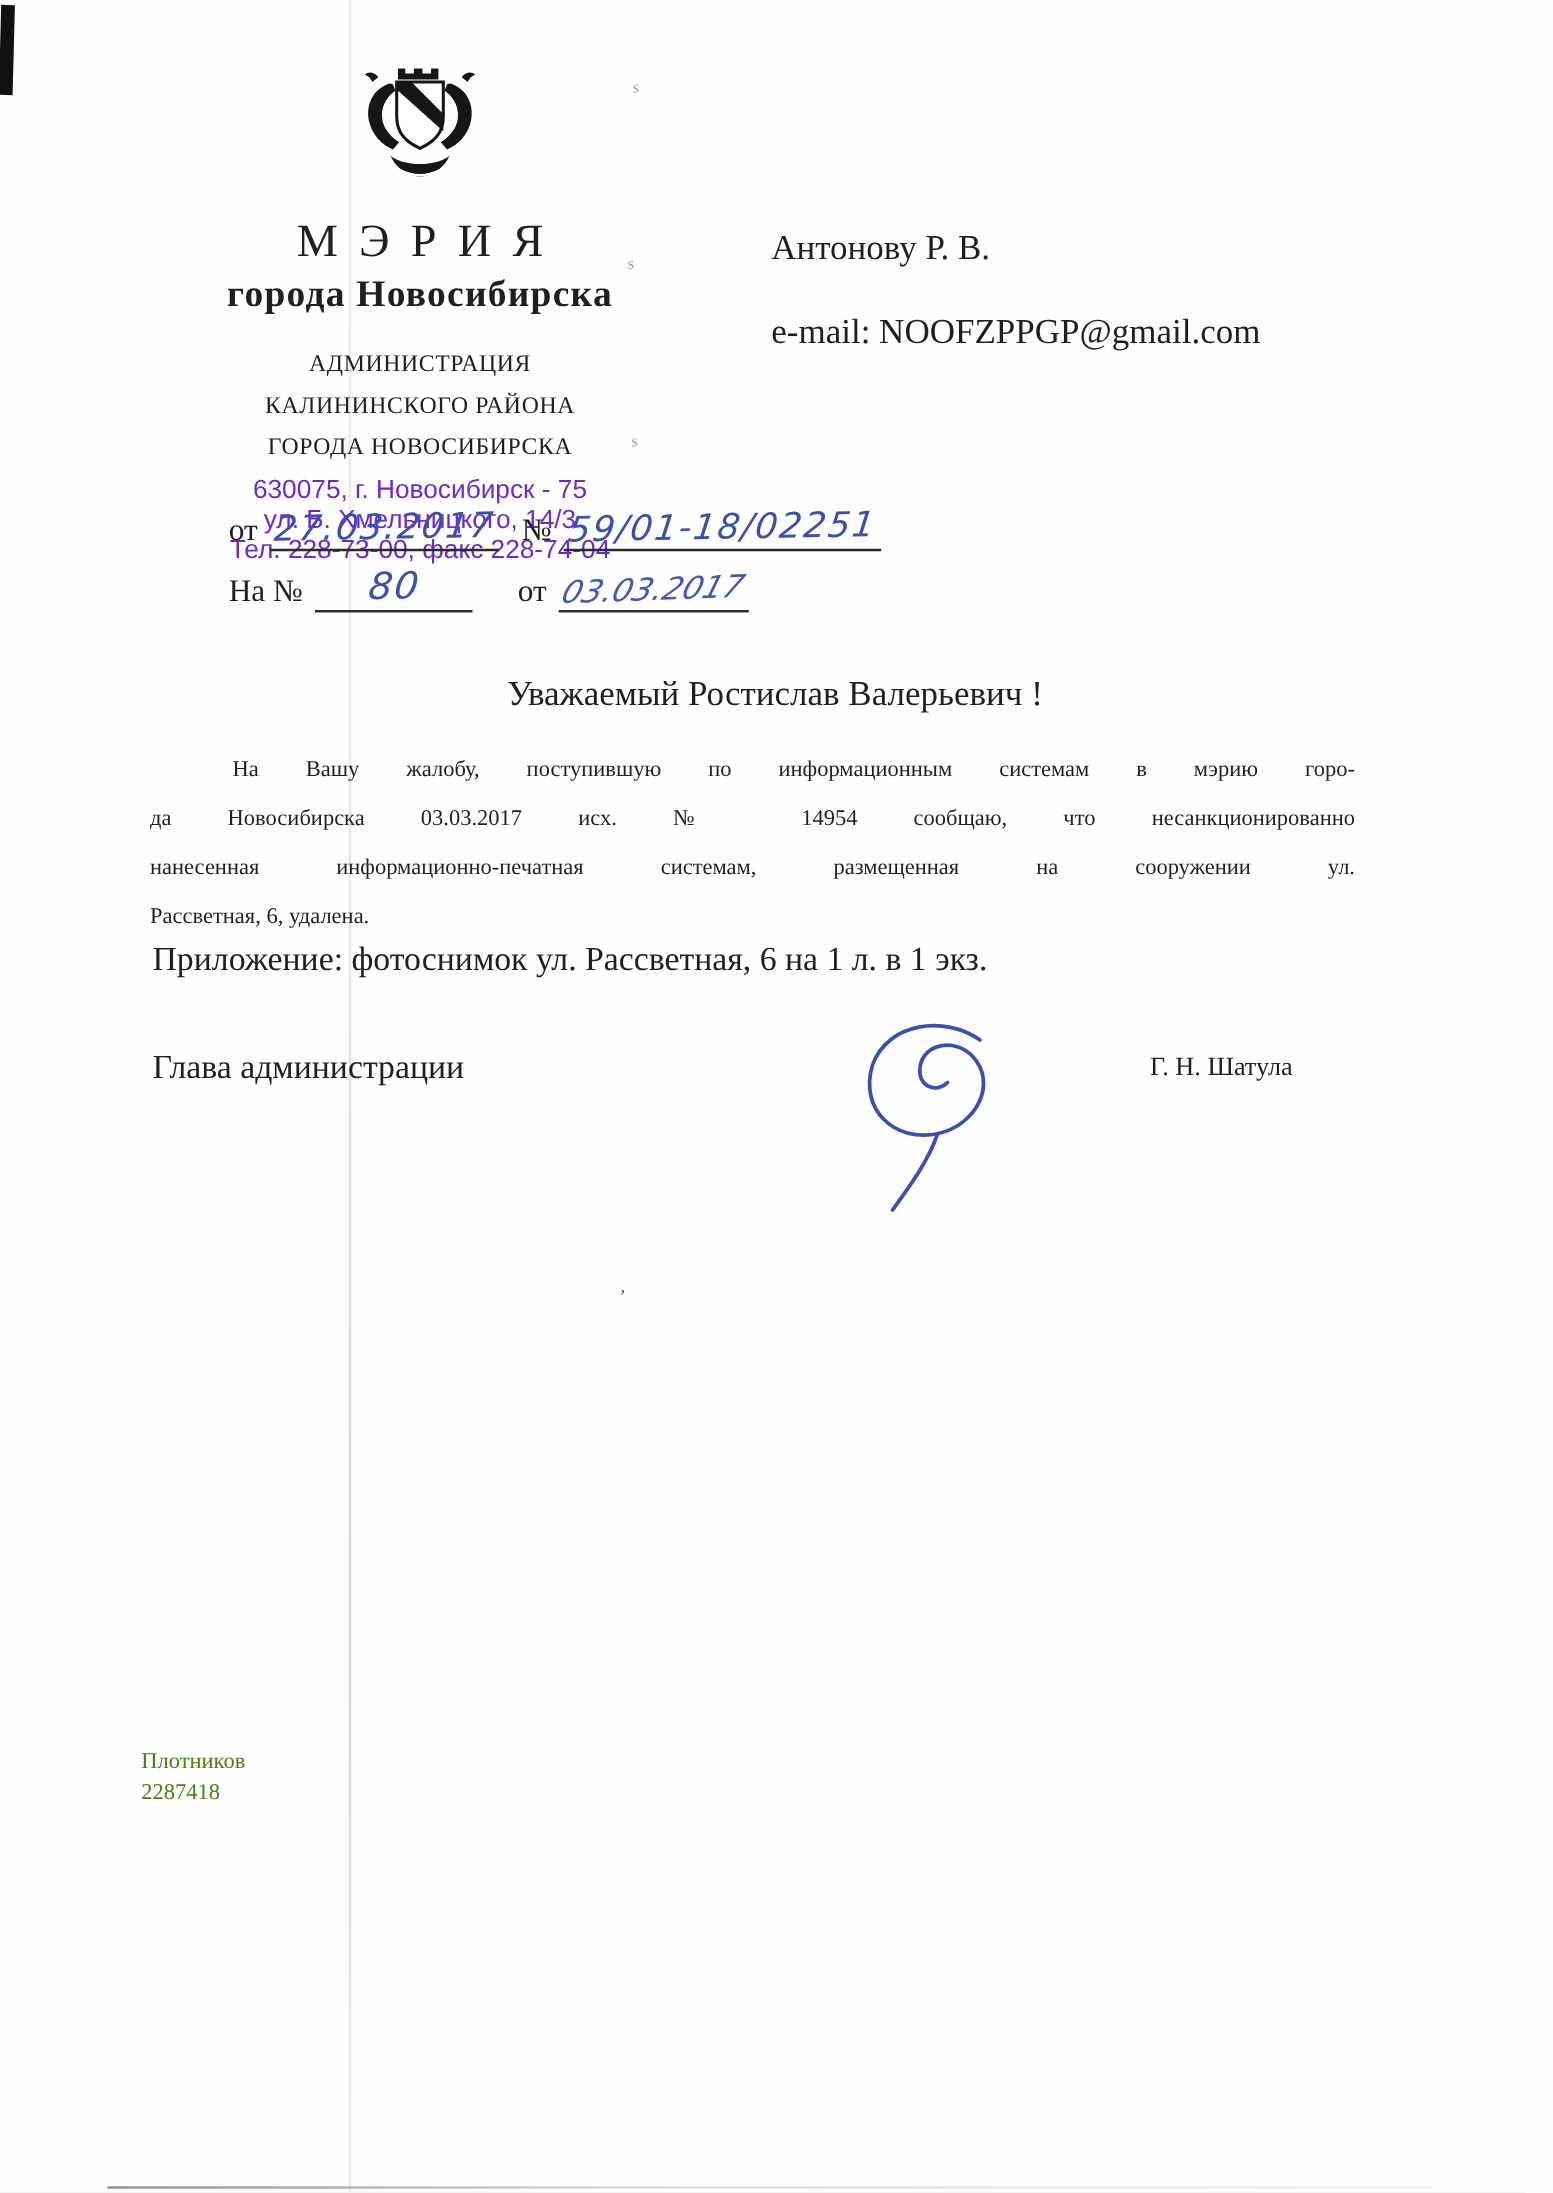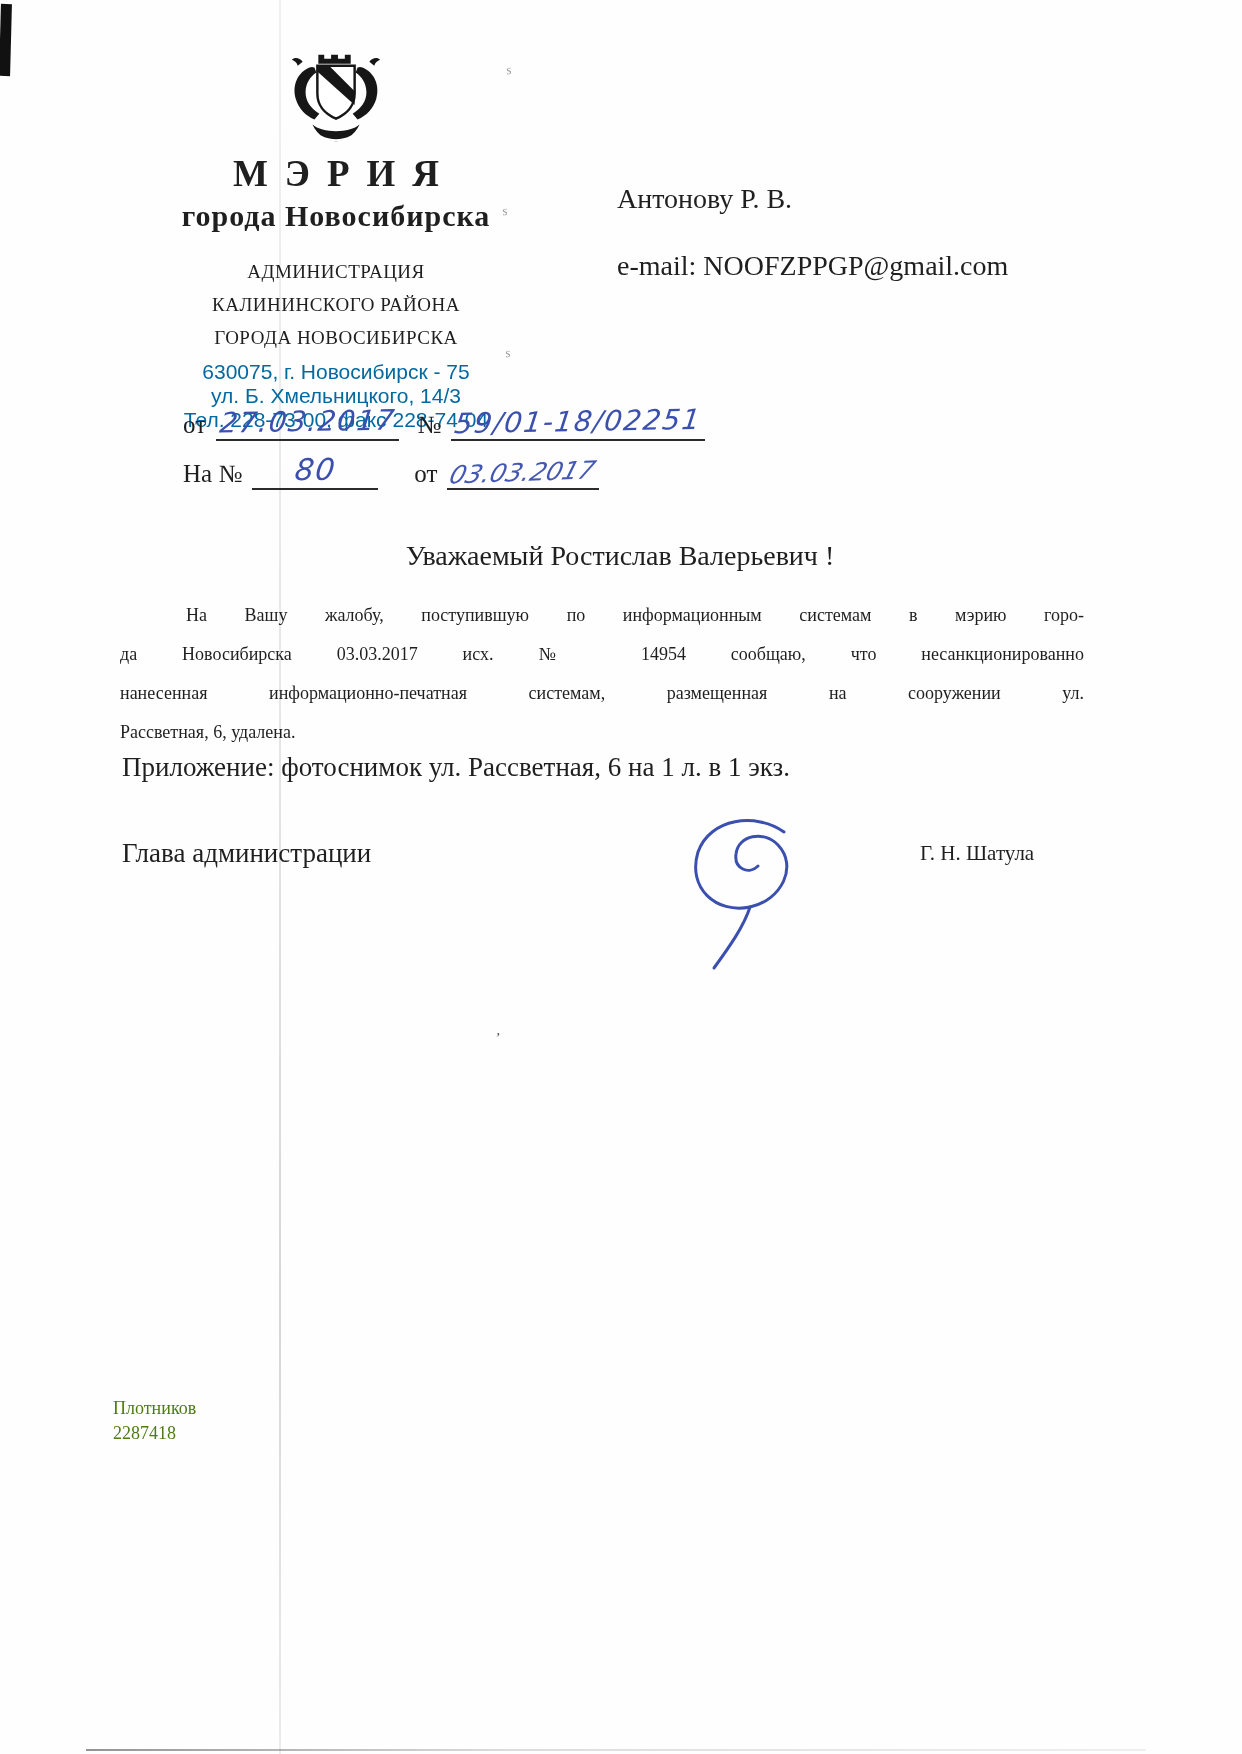--- a/index.html
+++ b/index.html
@@ -18,24 +18,24 @@
     background:linear-gradient(to bottom, rgba(180,180,180,0.18) 0%, rgba(175,175,175,0.30) 40%, rgba(165,165,165,0.45) 75%, rgba(180,180,180,0.25) 100%);
   }
   .corner-mark{position:absolute;left:0;top:4px;width:11px;height:72px;background:#111;transform:rotate(1.5deg);}
   .speck{position:absolute;color:#9a9a9a;font-size:13px;font-style:italic;transform:rotate(-12deg);}
   .tick-mark{position:absolute;color:#555;font-size:15px;transform:rotate(8deg);}
   .bottom-edge{position:absolute;left:86px;bottom:3px;width:1060px;height:2px;
     background:linear-gradient(to right, rgba(60,60,60,0.55), rgba(120,120,120,0.25) 40%, rgba(150,150,150,0.15));}
   
   .lh-col{position:absolute;left:115px;top:48px;width:442px;text-align:center;}
   .coa{display:block;margin:0 auto;}
-  .org-name{font-size:37px;font-weight:bold;letter-spacing:17px;text-indent:17px;margin-top:0;}
+  .org-name{font-size:37px;font-weight:normal;letter-spacing:17px;text-indent:17px;margin-top:20px;}
   .org-city{font-size:30px;font-weight:bold;margin-top:4px;letter-spacing:1px;}
   .dept{font-size:19px;line-height:33px;margin-top:22px;letter-spacing:0.5px;}
-  .addr{font-family:"Liberation Sans", sans-serif;font-size:21px;line-height:24px;margin-top:6px;color:#0369a1;}
+  .addr{font-family:"Liberation Sans", sans-serif;font-size:21px;line-height:24px;margin-top:6px;color:#6d28d9;}
   
   .ref-row{position:absolute;left:183px;display:flex;align-items:flex-end;font-size:25px;}
   .ref-label{margin-right:10px;padding-bottom:2px;}
   .hw-slot{display:inline-block;border-bottom:2px solid #2b2b2b;text-align:center;padding:0 4px 1px 4px;margin-right:18px;}
   .hw{
     font-family:"DejaVu Sans", sans-serif;
     font-style:italic;
     color:#3b4fae;
     display:inline-block;
     transform:skewX(-8deg) rotate(-1deg);

